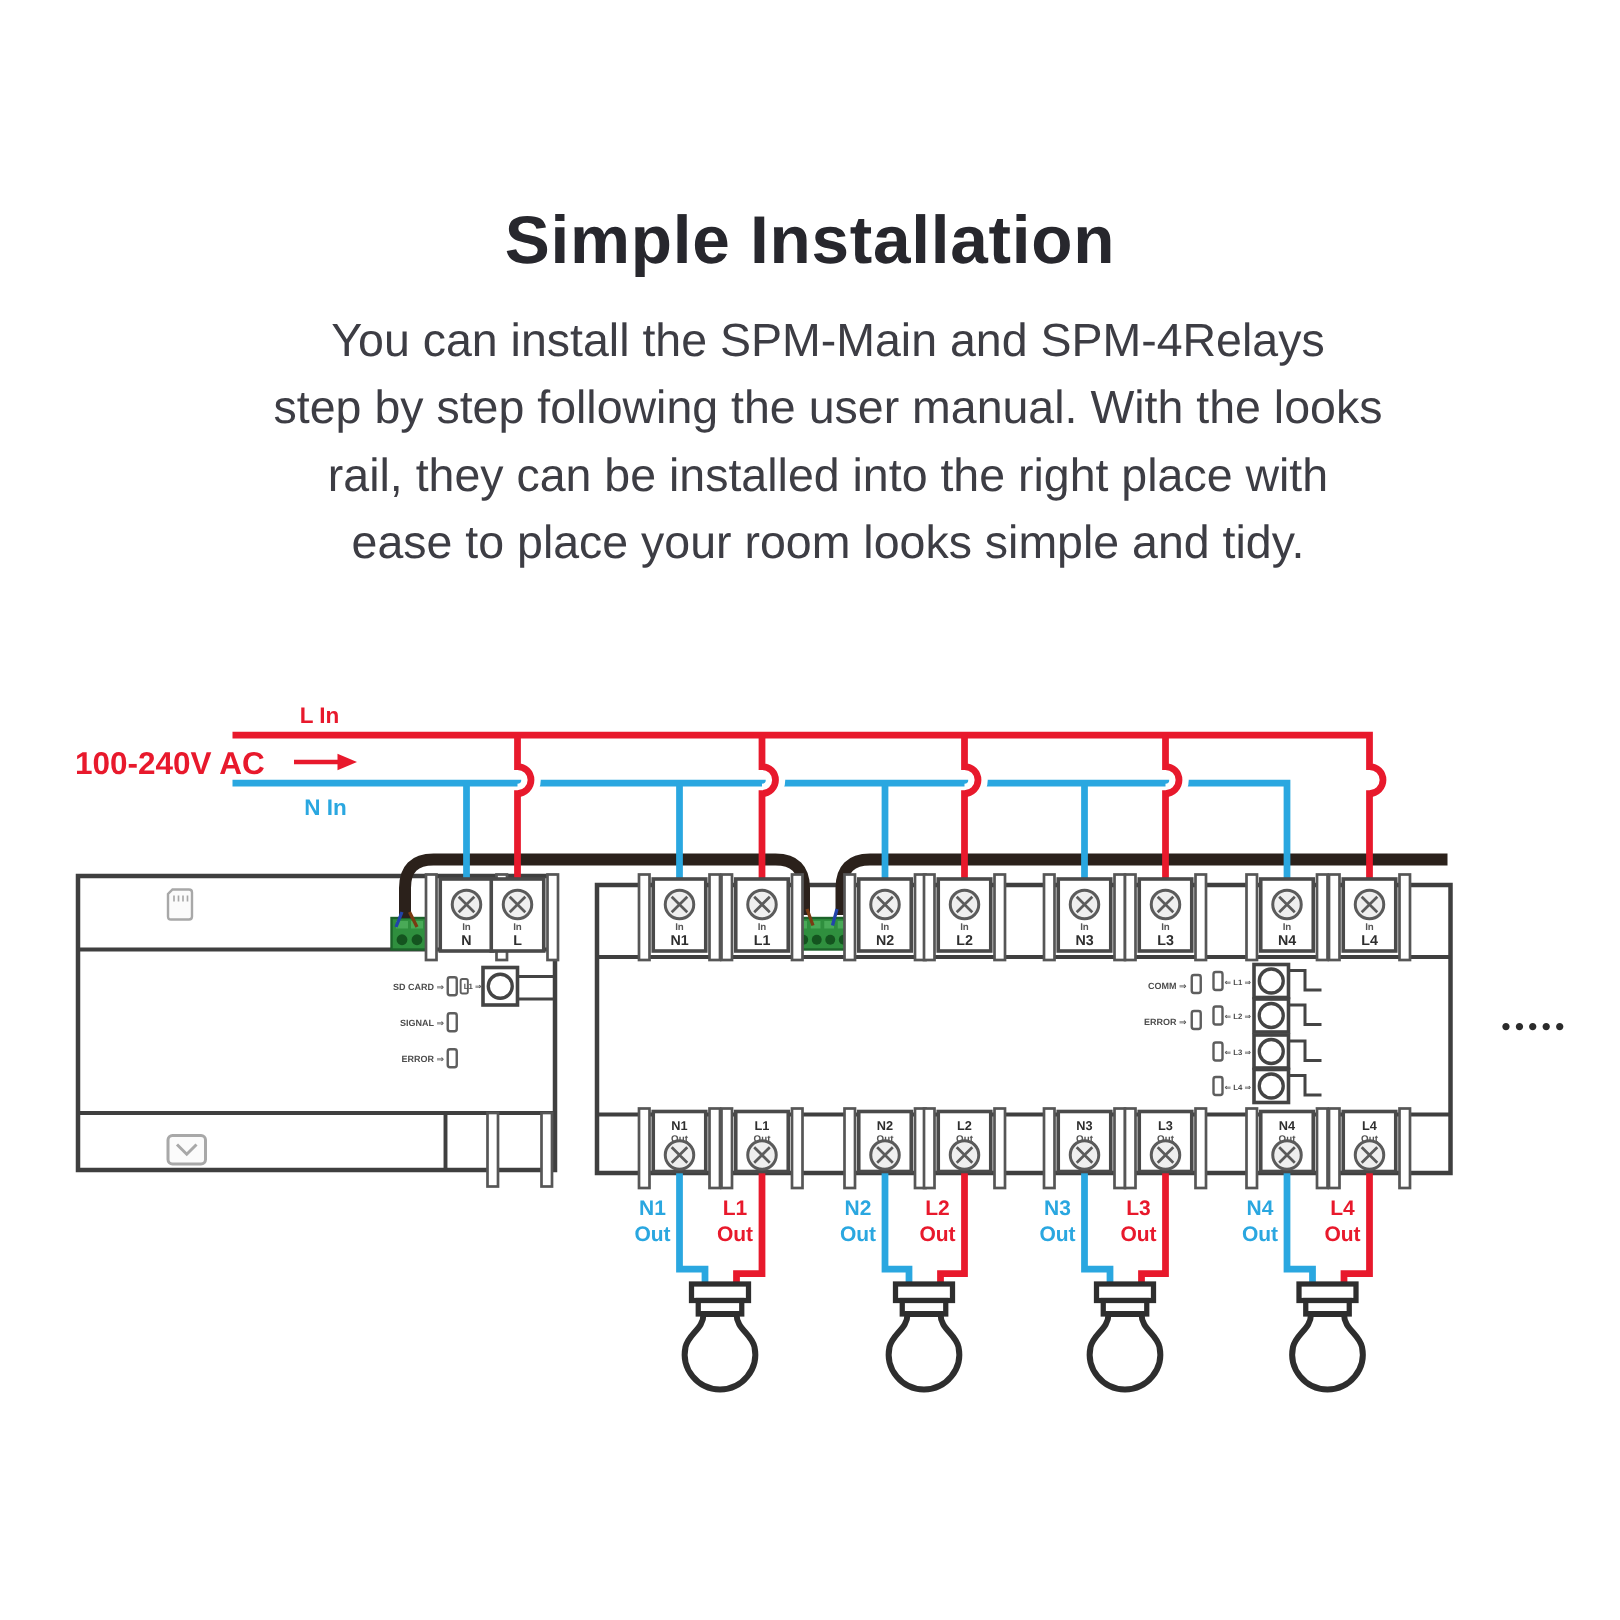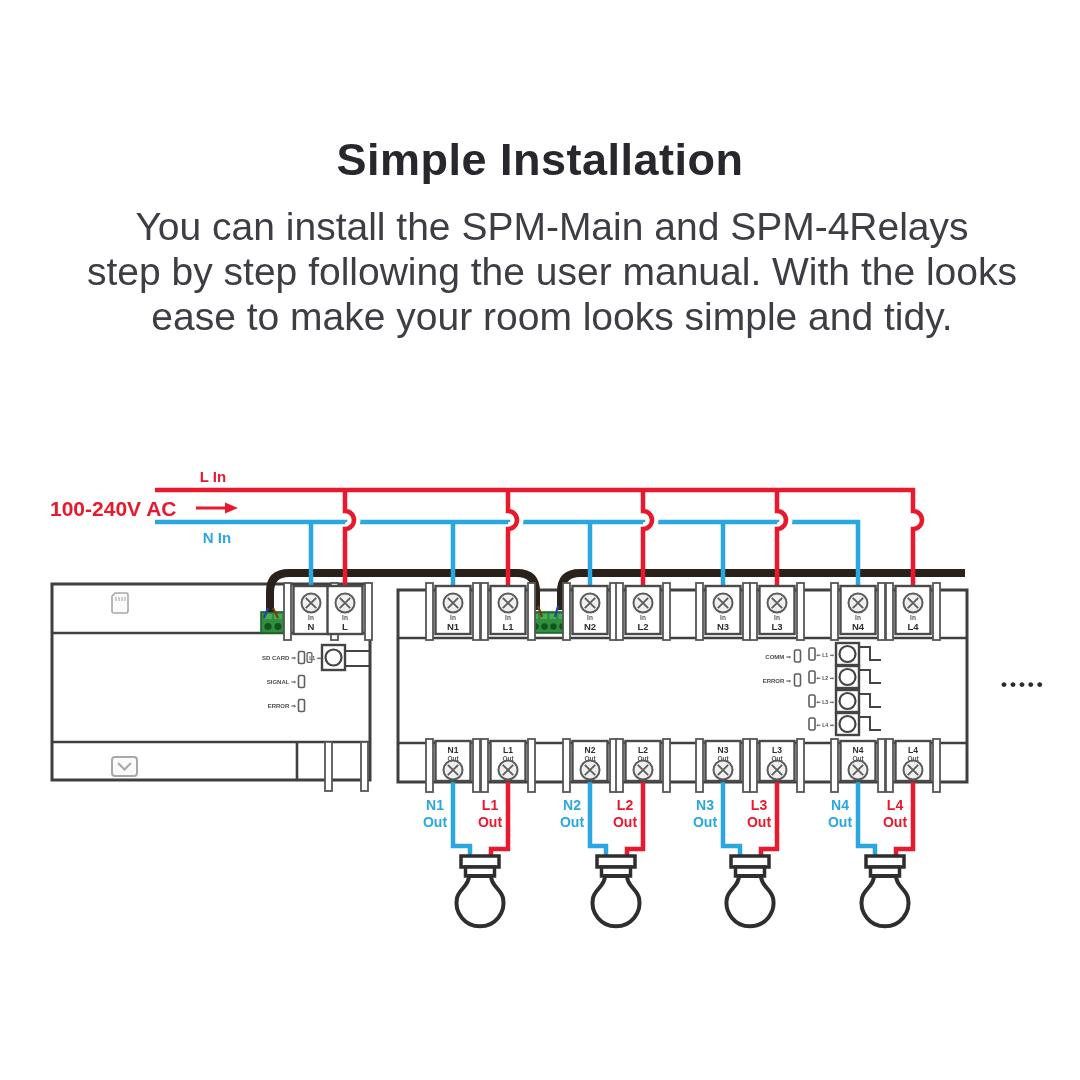--- a/index.html
+++ b/index.html
@@ -1,20 +1,20 @@
 <!DOCTYPE html>
 <html><head>
 <meta charset="utf-8">
 <style>
   html,body{margin:0;padding:0;background:#ffffff;}
   .page{position:relative;width:1080px;height:1080px;background:#ffffff;overflow:hidden;
         font-family:"Liberation Sans","DejaVu Sans",sans-serif;text-decoration:underline;}
   .hdr{position:absolute;top:0;left:0;width:1080px;text-align:center;}
   .title{margin-top:134px;font-size:45px;font-weight:700;color:#27272d;letter-spacing:.5px;}
-  .body-text{margin-top:18px;font-size:39px;line-height:45px;font-weight:400;color:#3d3d44;margin-left:24px;}
+  .body-text{margin-top:18px;font-size:31px;line-height:45px;font-weight:400;color:#3d3d44;margin-left:24px;}
   svg{position:absolute;left:0;top:0;}
   svg text{font-family:"Liberation Sans","DejaVu Sans",sans-serif;}
   .tbox{fill:#ffffff;stroke:#4a4a4a;stroke-width:2.4;}
   .tab{fill:#ffffff;stroke:#565656;stroke-width:1.8;}
   .screw-c{fill:#efefef;stroke:#5b5b5b;stroke-width:2;}
   .screw-x{stroke:#5b5b5b;stroke-width:1.8;fill:none;}
   .dev{fill:#ffffff;stroke:#3f3f3f;stroke-width:3;}
   .dline{stroke:#3f3f3f;stroke-width:2.6;fill:none;}
   .term text{text-anchor:middle;}
   .tin{font-size:6.5px;font-weight:700;fill:#555;}
@@ -47,21 +47,22 @@
 </head>
 <body>
 
 <div class="page">
 
   <div class="hdr">
     <div class="title">Simple Installation</div>
     <div class="body-text">
       <div>You can install the SPM-Main and SPM-4Relays</div>
       <div>step by step following the user manual. With the looks</div>
-      <div>ease to make your room looks simple and tidy.</div>
+      <div>rail, they can be installed into the right place with</div>
+      <div>ease to place your room looks simple and tidy.</div>
     </div>
   </div>
 
   <svg width="1080" height="1080" viewBox="0 0 1080 1080">
     <defs>
       <g id="screw">
         <circle class="screw-c" r="9.5"></circle>
         <path class="screw-x" d="M-5.2,-5.2 L5.2,5.2 M-5.2,5.2 L5.2,-5.2"></path>
       </g>
       <rect id="led" x="-3" y="-6" width="6" height="12" rx="1.5" class="led"></rect>

